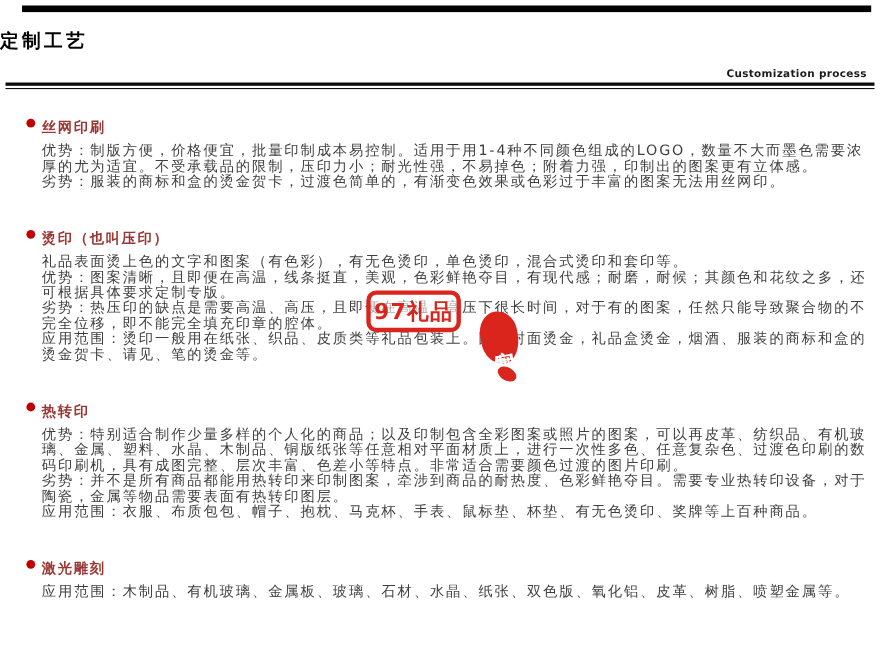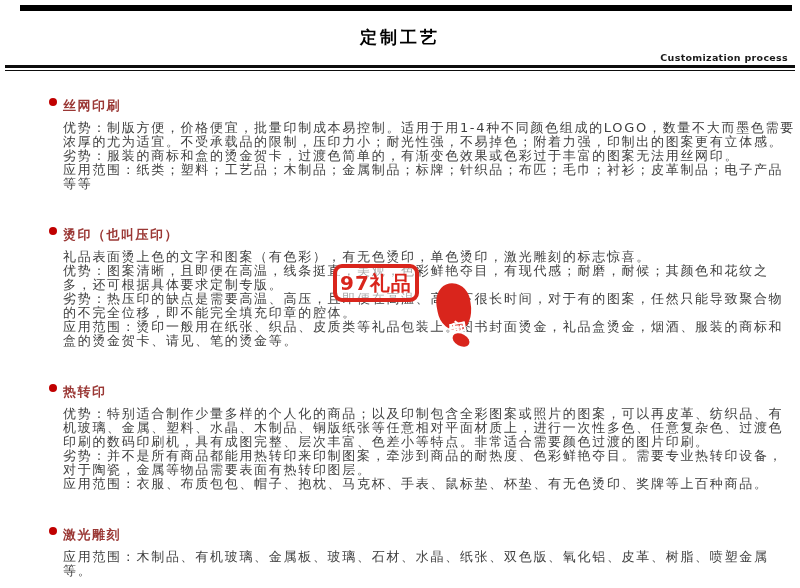--- a/index.html
+++ b/index.html
@@ -9,35 +9,35 @@
     font-family:"DejaVu Sans",sans-serif;
     position:relative;
     overflow:hidden;
   }
   .top-bar{
     position:absolute;left:20px;top:5px;width:772px;height:6px;
     background:#000;
   }
   .header{padding-top:26px;}
   .title{
-    text-align:center;
+    text-align:left;
     font-size:17px;font-weight:bold;color:#000;
     letter-spacing:3px;
   }
   .subtitle{
     text-align:right;
     padding-right:12px;
     font-size:9.5px;font-weight:bold;color:#1b1b1b;
     letter-spacing:0.3px;
-    margin-top:3px;
+    margin-top:13px;
   }
   .rule-thick{margin:2px 5px 0 5px;border-top:3px solid #0d0d0d;}
   .rule-thin{margin:2px 5px 0 5px;border-top:1px solid #0d0d0d;}
 
-  .content{padding:24px 4px 0 22px;margin-left:25px;}
+  .content{padding:24px 4px 0 22px;}
   .section{position:relative;padding-left:16px;margin-bottom:33px;}
   .section:last-child{margin-bottom:0;}
   .heading-row{margin-bottom:6px;position:relative;}
   .bullet{
     position:absolute;left:-14px;top:3px;
     width:8px;height:8px;border-radius:50%;
     background:var(--bullet,#c00000);
   }
   .heading{
     color:var(--heading,#9a3734);
@@ -95,31 +95,30 @@
 
 <div class="content">
   <div class="section">
     <div class="heading-row">
       <span class="bullet"></span>
       <span class="heading">丝网印刷</span>
     </div>
     <div class="body">
         <div class="para">优势：制版方便，价格便宜，批量印制成本易控制。适用于用1-4种不同颜色组成的LOGO，数量不大而墨色需要浓厚的尤为适宜。不受承载品的限制，压印力小；耐光性强，不易掉色；附着力强，印制出的图案更有立体感。</div>
         <div class="para">劣势：服装的商标和盒的烫金贺卡，过渡色简单的，有渐变色效果或色彩过于丰富的图案无法用丝网印。</div>
-        <div class="para">应用范围：纸类；塑料；工艺品；木制品；金属制品；标牌；针织品；布匹；毛巾；衬衫；皮革制品；电子产品等等</div>
       </div>
   </div>
 
   <div class="section">
     <div class="heading-row">
       <span class="bullet"></span>
       <span class="heading">烫印（也叫压印）</span>
     </div>
     <div class="body">
-        <div class="para">礼品表面烫上色的文字和图案（有色彩），有无色烫印，单色烫印，激光雕刻的标志惊喜。</div>
+        <div class="para">礼品表面烫上色的文字和图案（有色彩），有无色烫印，单色烫印，混合式烫印和套印等。</div>
         <div class="para">优势：图案清晰，且即便在高温，线条挺直，美观，色彩鲜艳夺目，有现代感；耐磨，耐候；其颜色和花纹之多，还可根据具体要求定制专版。</div>
         <div class="para">劣势：热压印的缺点是需要高温、高压，且即便在高温、高压下很长时间，对于有的图案，任然只能导致聚合物的不完全位移，即不能完全填充印章的腔体。</div>
         <div class="para">应用范围：烫印一般用在纸张、织品、皮质类等礼品包装上。图书封面烫金，礼品盒烫金，烟酒、服装的商标和盒的烫金贺卡、请见、笔的烫金等。</div>
       </div>
   </div>
 
   <div class="section">
     <div class="heading-row">
       <span class="bullet"></span>
       <span class="heading">热转印</span>

